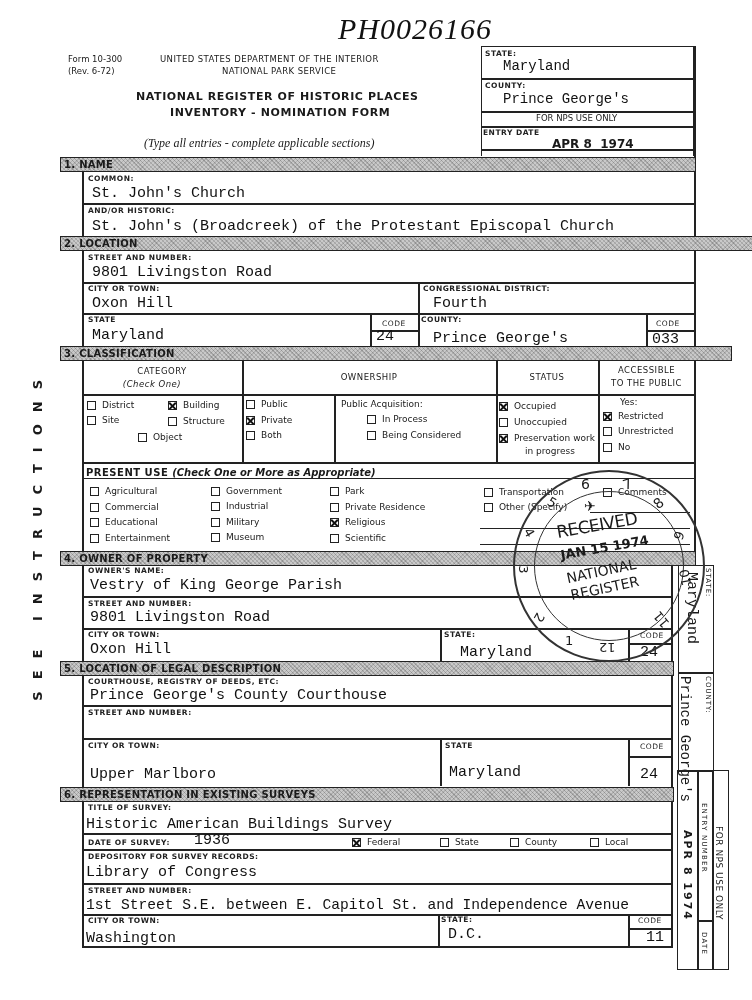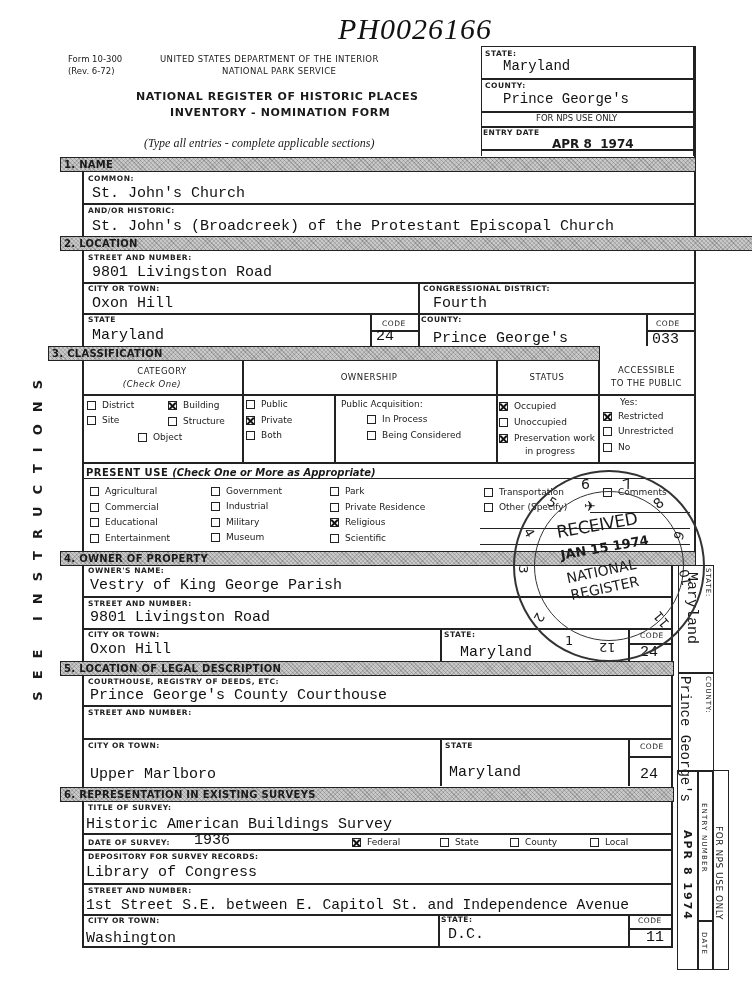--- a/index.html
+++ b/index.html
@@ -87,21 +87,21 @@
 <div class="lbl" style="left:382px; top:319px; font-weight:normal;">CODE</div>
 <div class="hl" style="left:370px; top:330px; width:48px;"></div>
 <div class="val" style="left:376px; top:328px;">24</div>
 <div class="lbl" style="left:421px; top:315px;">COUNTY:</div>
 <div class="val" style="left:433px; top:330px;">Prince George's</div>
 <div class="vl" style="left:646px; top:313px; height:33px;"></div>
 <div class="lbl" style="left:656px; top:319px; font-weight:normal;">CODE</div>
 <div class="hl" style="left:646px; top:330px; width:48px;"></div>
 <div class="val" style="left:652px; top:331px;">033</div>
 
-<div class="hatch" style="left:48px; top:346px; width:552px;">
+<div class="hatch" style="left:60px; top:346px; width:672px;">
     <span>3. CLASSIFICATION</span>
   </div>
 
 <div class="vl" style="left:242px; top:361px; height:102px;"></div>
 <div class="vl" style="left:334px; top:394px; height:69px;"></div>
 <div class="vl" style="left:496px; top:361px; height:102px;"></div>
 <div class="vl" style="left:598px; top:361px; height:102px;"></div>
 <div class="hl" style="left:82px; top:394px; width:613px;"></div>
 <div class="hl" style="left:82px; top:462px; width:613px;"></div>
 

